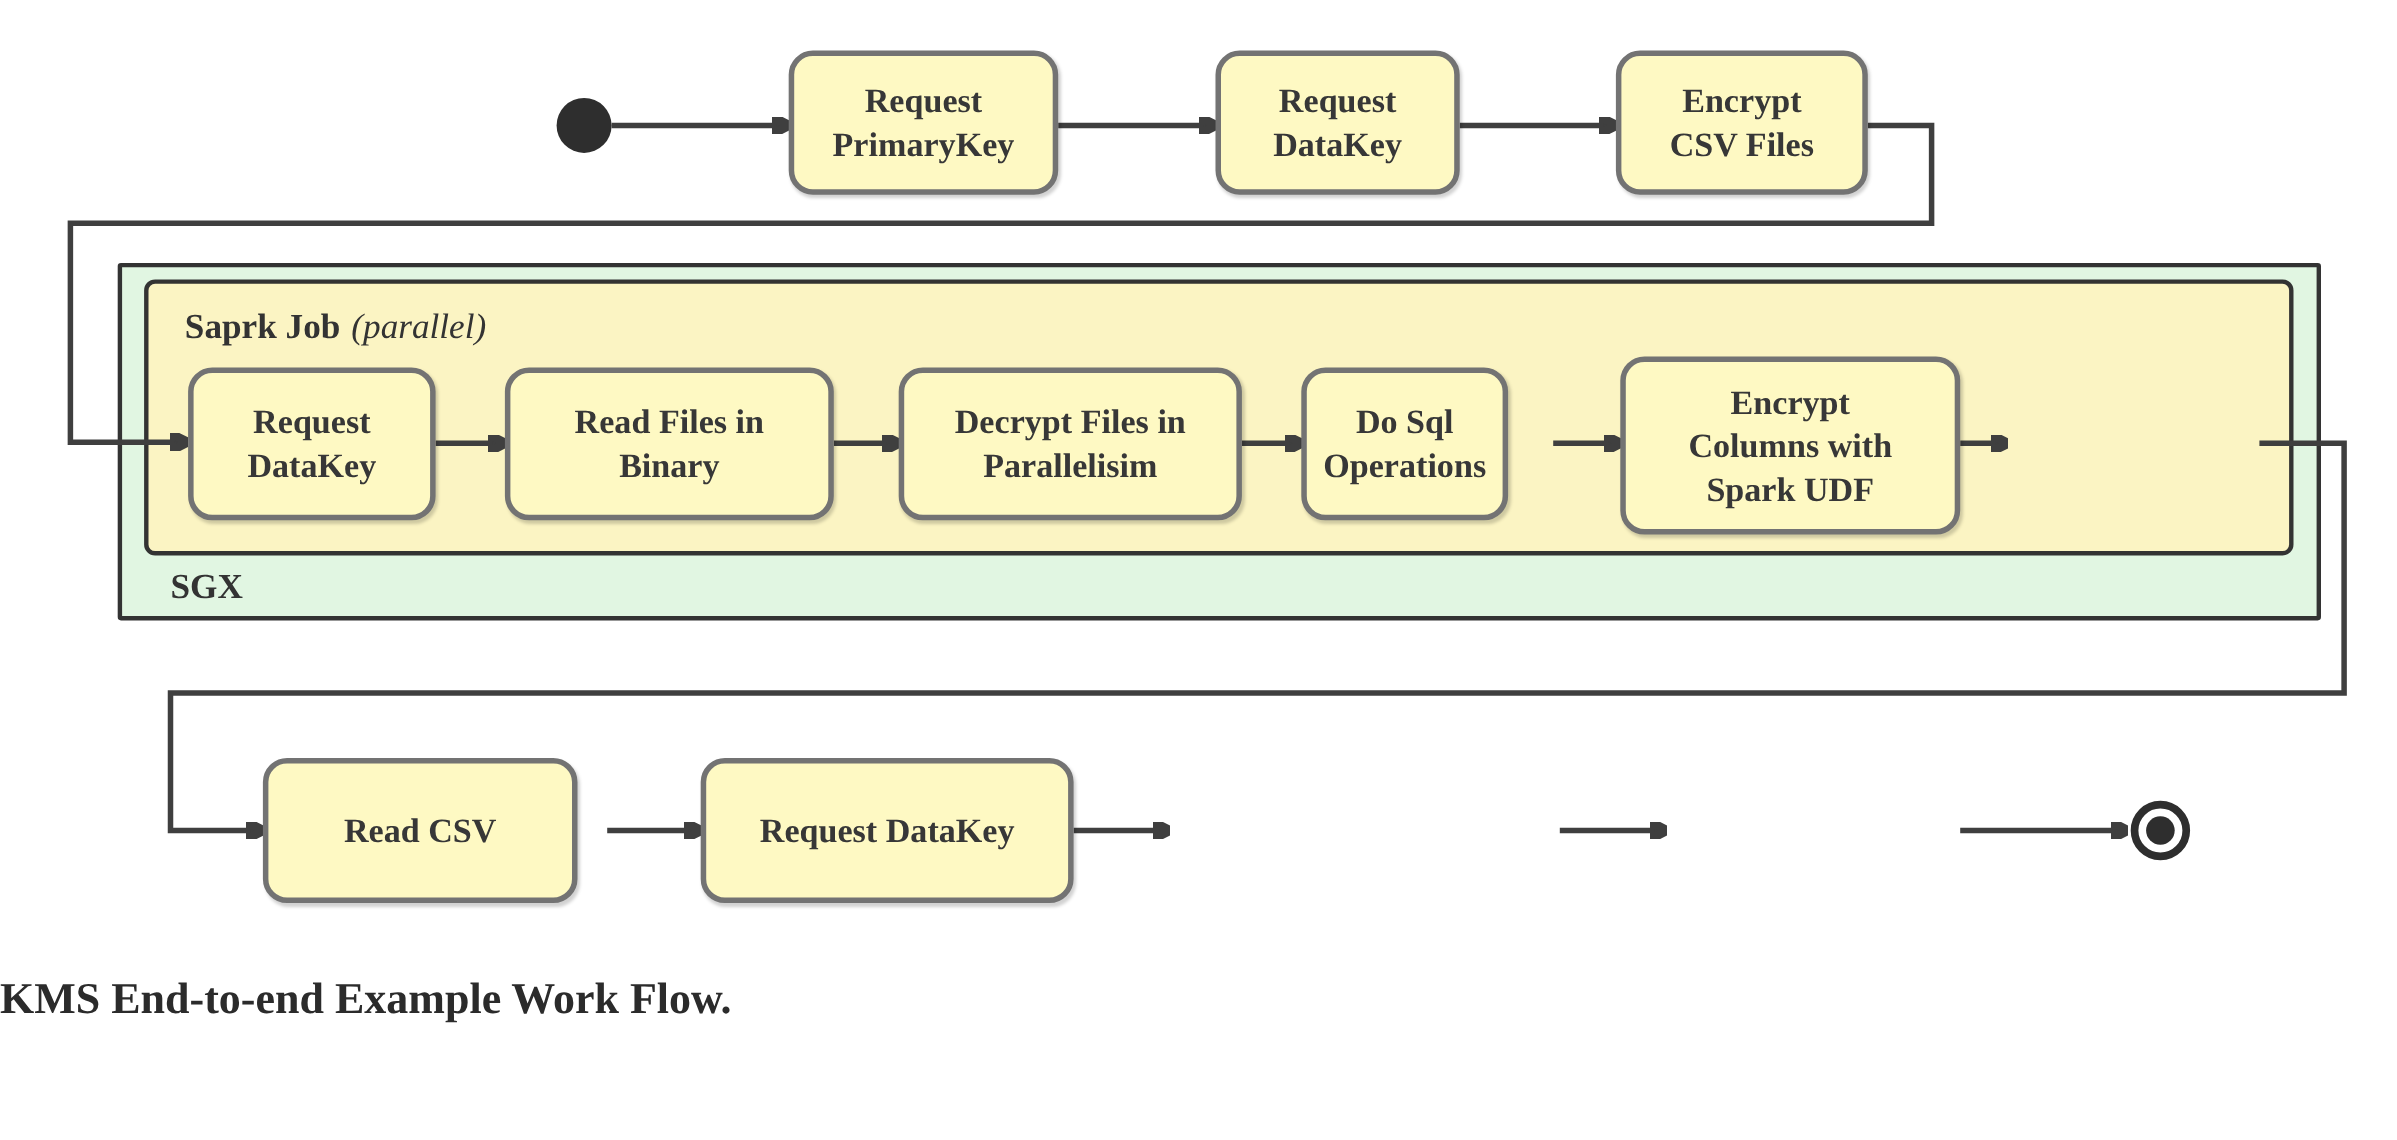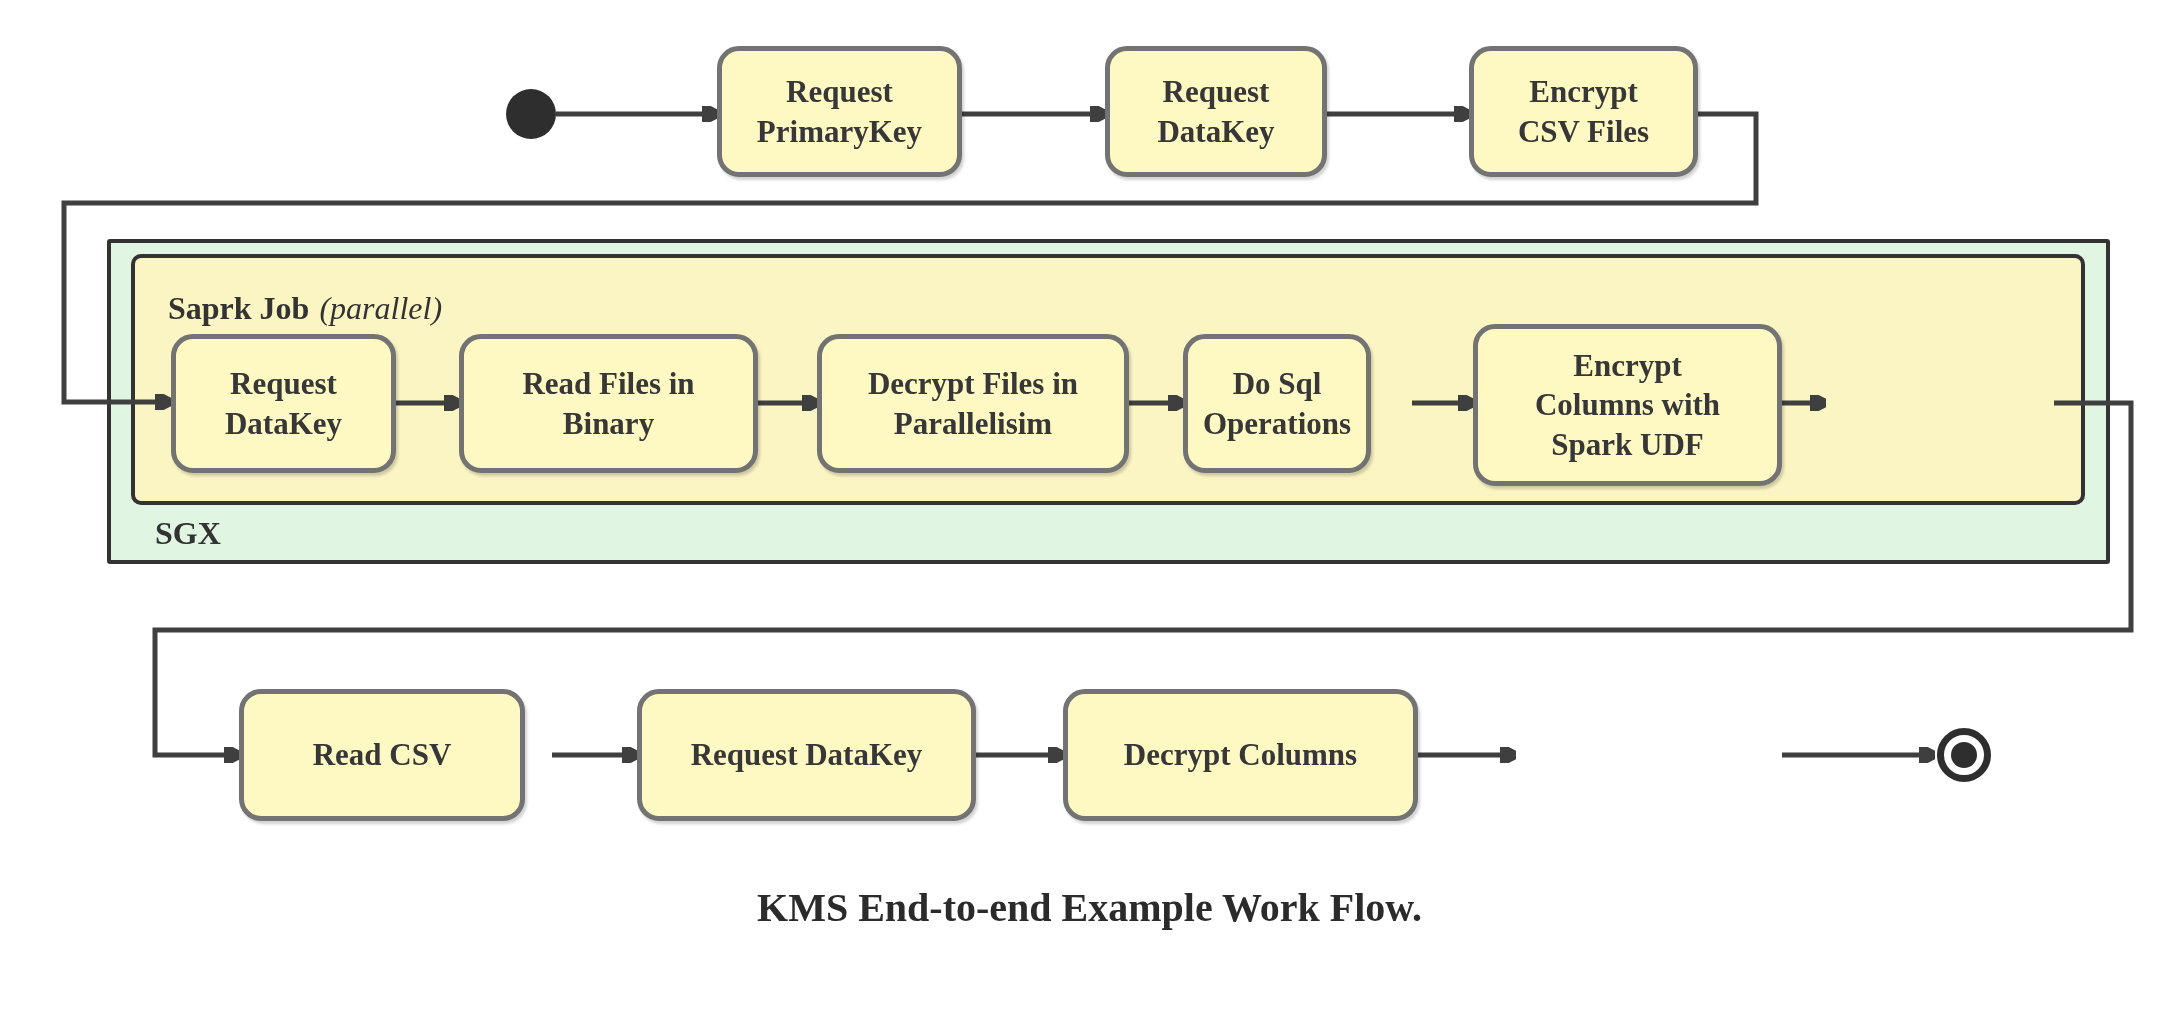--- a/index.html
+++ b/index.html
@@ -8,21 +8,21 @@
     width:2179px;height:1036px;
     background:#ffffff;
     font-family:"Liberation Serif","DejaVu Serif",serif;
     overflow:hidden;
   }
   svg.edges{position:absolute;left:0;top:0;width:2179px;height:1036px;z-index:3;pointer-events:none;}
   svg.edges path{stroke:#3f3f3f;stroke-width:5;fill:none;}
   .container{position:absolute;box-sizing:border-box;border:4px solid #333333;}
   .sgx{left:107px;top:239px;width:2003px;height:325px;background:#e1f6e2;border-radius:3px;z-index:1;}
   .spark{left:131px;top:254px;width:1954px;height:251px;background:#fbf4c3;border-radius:10px;z-index:2;}
-  .container-label{position:absolute;color:#333333;font-size:32px;white-space:nowrap;margin-top:12px;}
+  .container-label{position:absolute;color:#333333;font-size:32px;white-space:nowrap;}
   .spark-label{left:33px;top:20px;}
   .spark-label b{font-weight:bold;}
   .spark-label i{font-weight:normal;font-style:italic;margin-left:10px;}
   .sgx-label{left:44px;bottom:8px;font-weight:bold;text-align:right;}
   .node{
     position:absolute;box-sizing:border-box;z-index:4;
     background:#fef9c3;border:5px solid #737373;border-radius:22px;
     display:flex;align-items:center;justify-content:center;
     text-align:center;font-weight:bold;font-size:31px;line-height:1.26;
     color:#373737;white-space:pre-line;
@@ -32,21 +32,21 @@
     position:absolute;left:506px;top:89px;width:50px;height:50px;
     background:#2e2e2e;border-radius:50%;z-index:4;
   }
   .end-node{
     position:absolute;left:1937px;top:728px;width:54px;height:54px;
     box-sizing:border-box;background:#ffffff;border:7px solid #2e2e2e;
     border-radius:50%;z-index:4;display:flex;align-items:center;justify-content:center;
   }
   .end-dot{width:26px;height:26px;background:#2e2e2e;border-radius:50%;}
   .caption{
-    position:absolute;left:0;top:884px;width:2179px;text-align:center;
+    position:absolute;left:0;top:884px;width:2179px;text-align:left;
     font-size:40px;font-weight:bold;color:#2b2b2b;z-index:5;
   }
 </style>
 </head>
 <body>
 
 <div class="canvas">
 
   <div class="container sgx">
     <span class="container-label sgx-label">SGX</span>
@@ -94,21 +94,20 @@
   <div class="node" style="left:817px;top:334px;width:312px;height:139px;">Decrypt Files in
 Parallelisim</div>
   <div class="node" style="left:1183px;top:334px;width:188px;height:139px;">Do Sql
 Operations</div>
   <div class="node" style="left:1473px;top:324px;width:309px;height:162px;">Encrypt
 Columns with
 Spark UDF</div>
 
   <div class="node" style="left:239px;top:689px;width:286px;height:132px;text-align:center;">Read CSV</div>
   <div class="node" style="left:637px;top:689px;width:339px;height:132px;">Request DataKey</div>
-  <div class="node" style="left:1063px;top:689px;width:355px;height:132px;">Decrypt Columns</div>
 
   <div class="end-node">
     <div class="end-dot"></div>
   </div>
 
   <div class="caption">KMS End-to-end Example Work Flow.</div>
 
 </div>
 
 </body></html>

